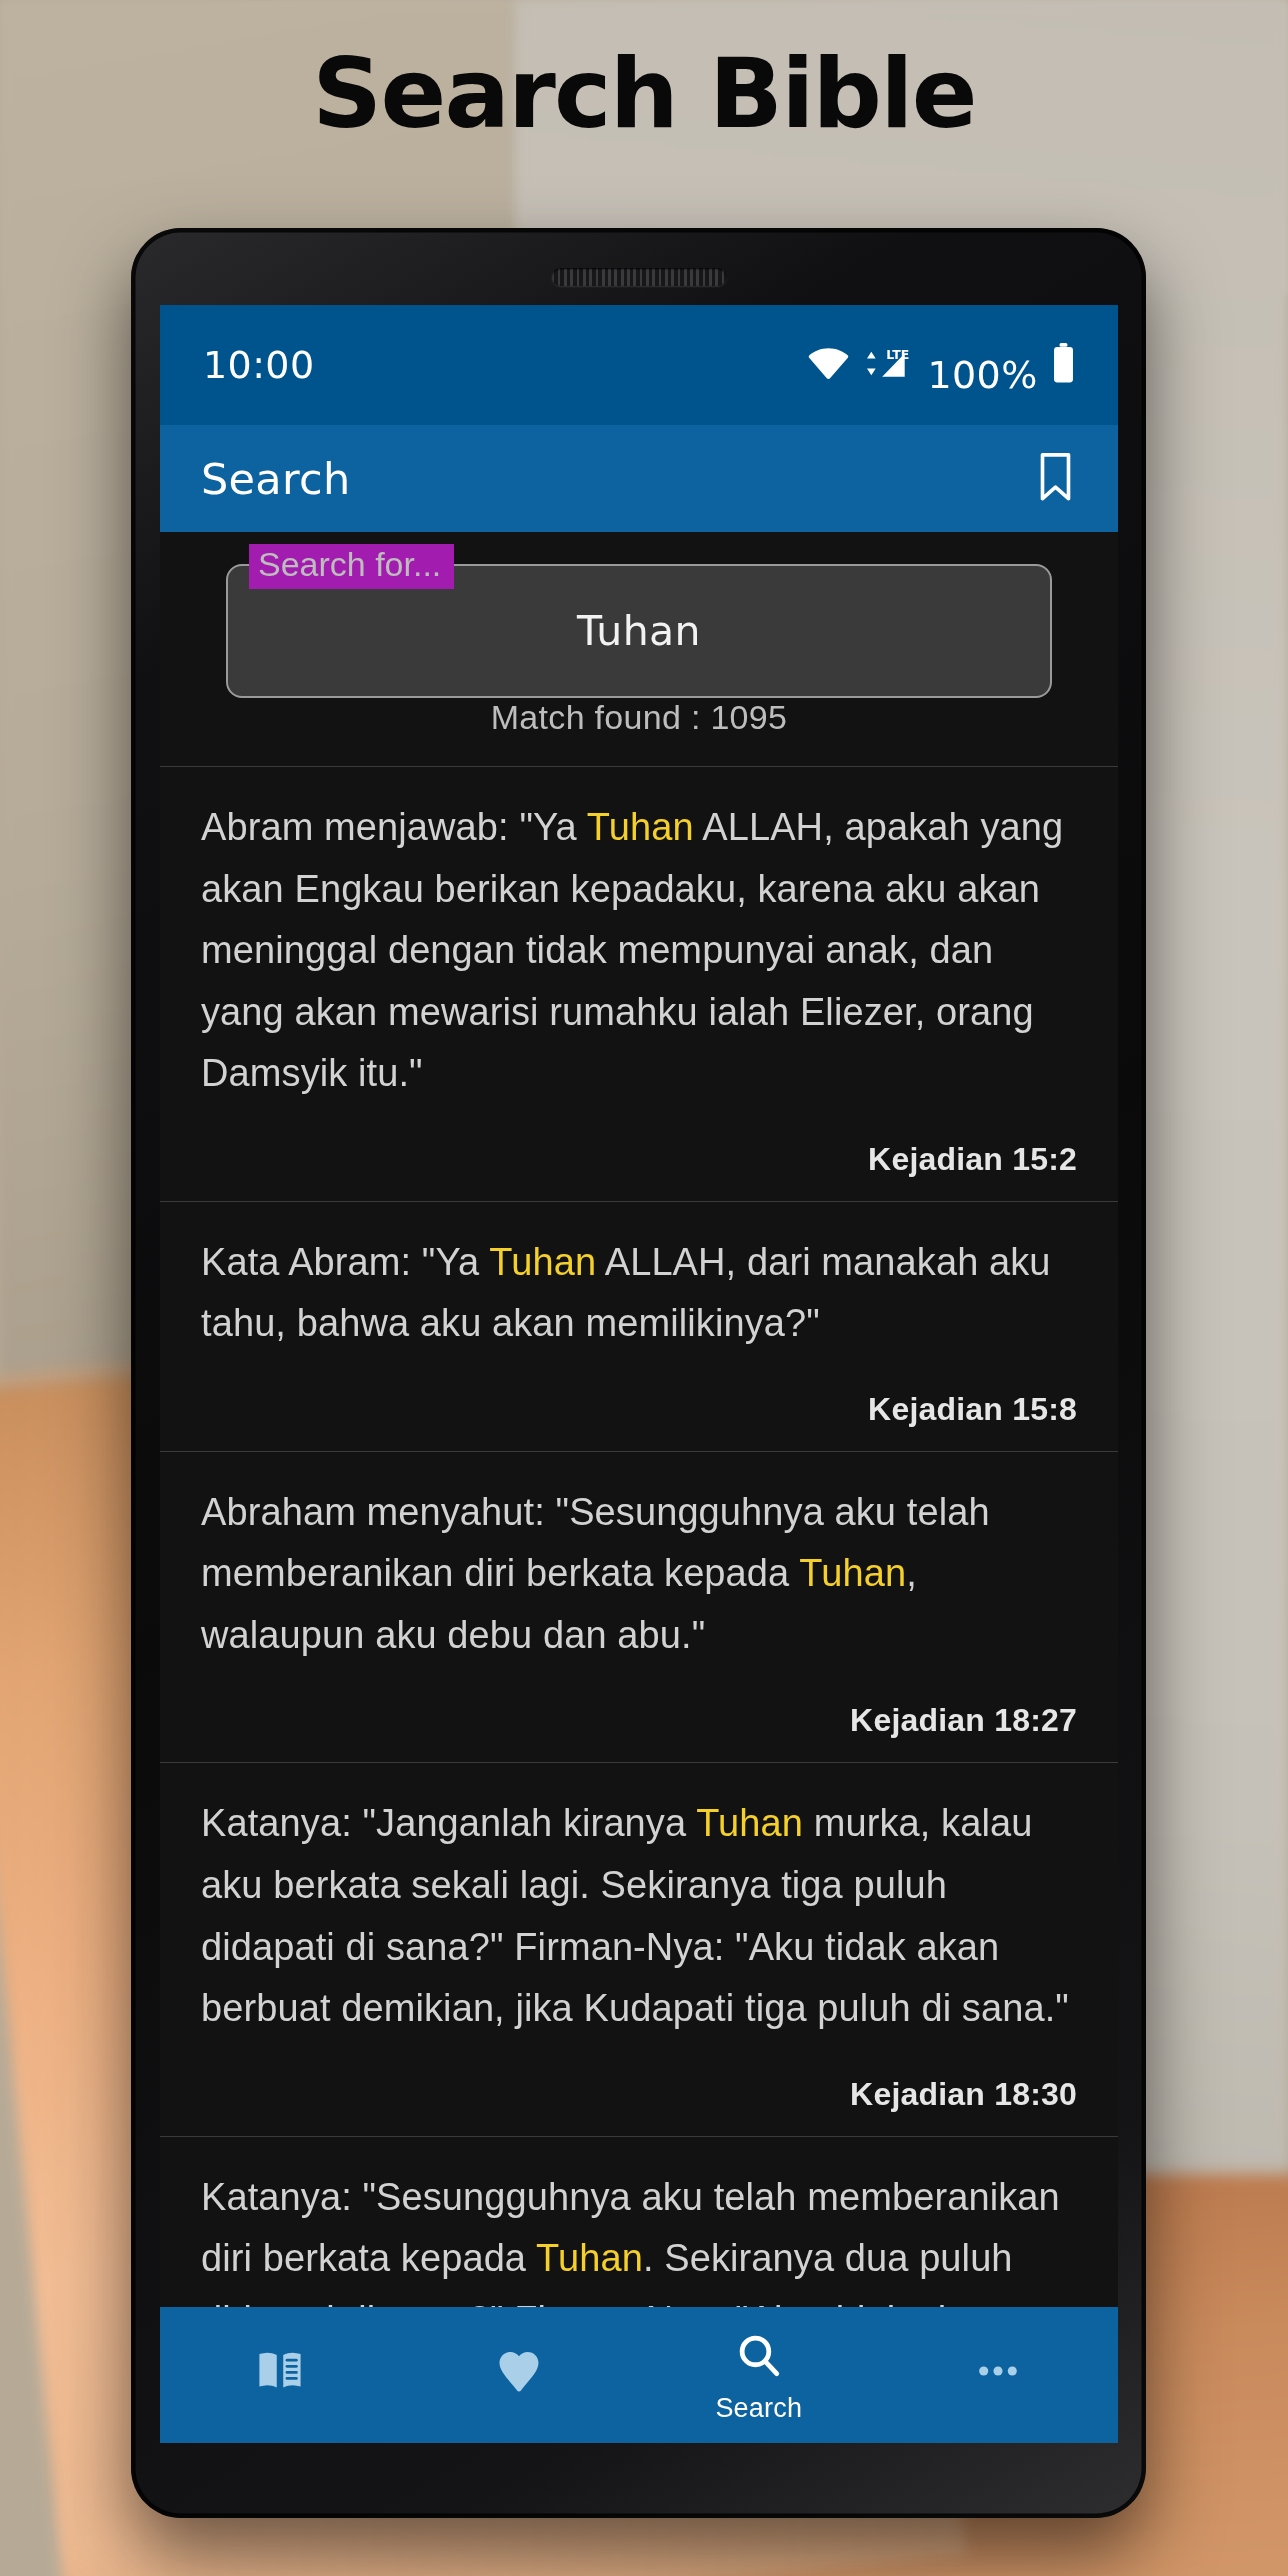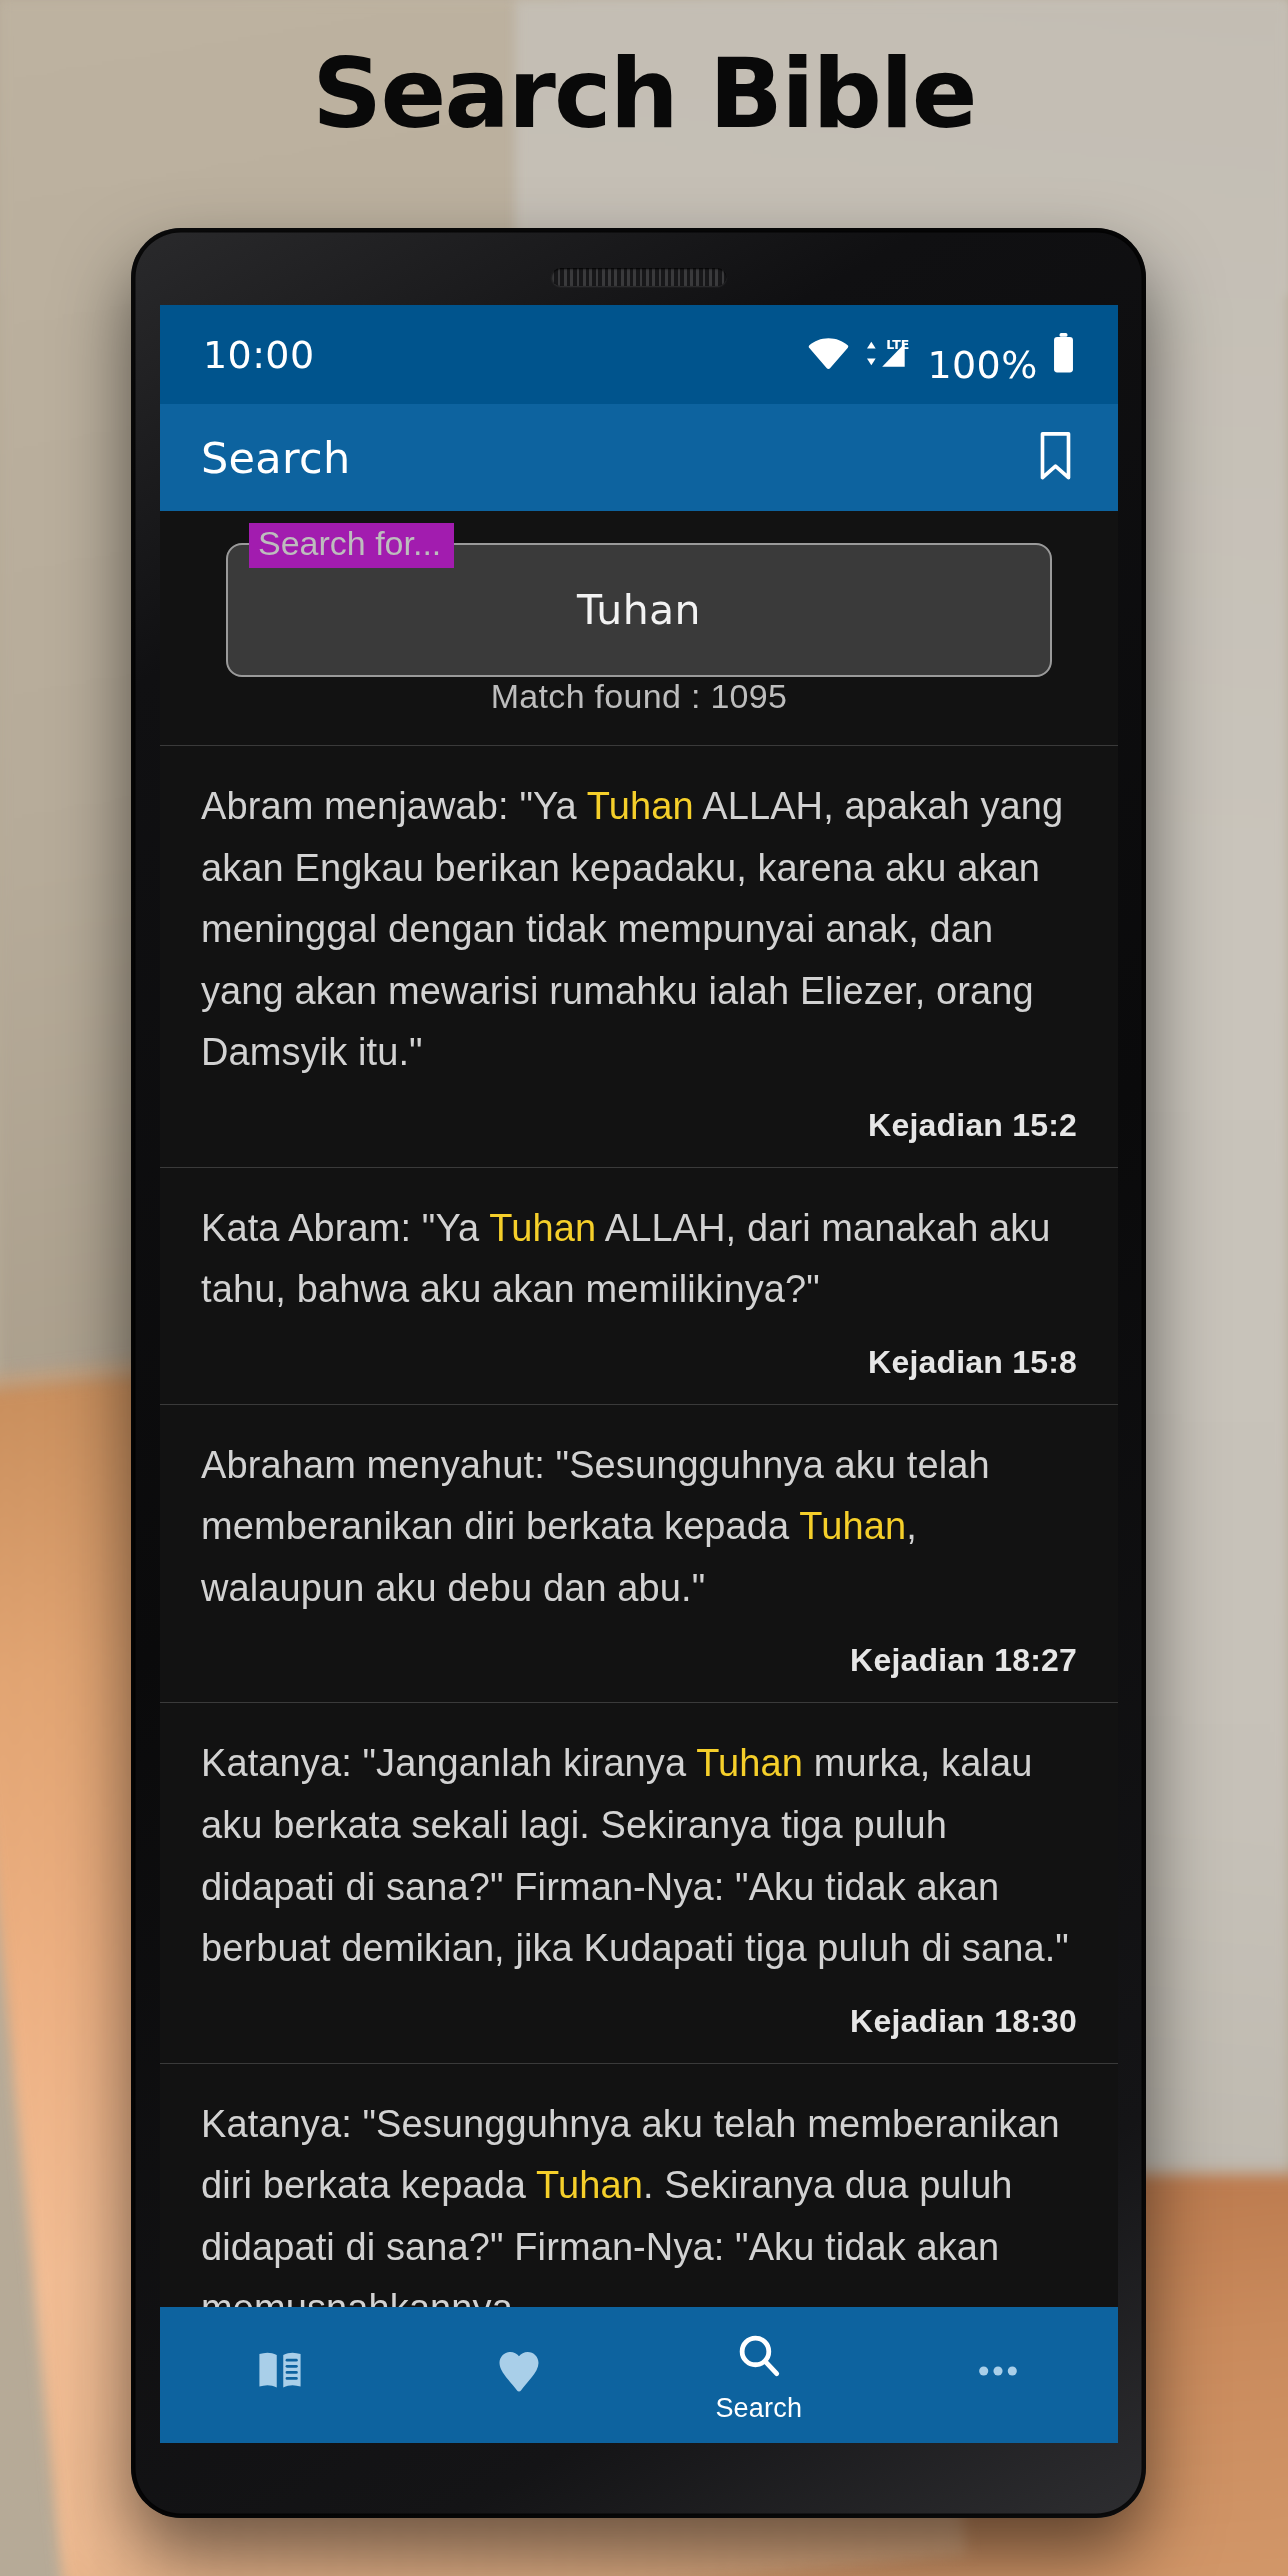--- a/index.html
+++ b/index.html
@@ -86,21 +86,21 @@
   #screen {
     position:absolute;
     left:29px; top:77px;
     width:958px; height:2138px;
     background:#0b0b0b;
     overflow:hidden;
   }
 
   
   #status-bar{
-    height:99px; background:#00548d;
+    height:120px; background:#00548d;
     display:flex; align-items:center; justify-content:space-between;
     padding:0 43px;
     color:#ffffff;
   }
   #status-time{ font-size:38px; font-weight:400; letter-spacing:0.4px; }
   #status-right{ display:flex; align-items:center; gap:14.3px; }
   #battery-pct{ font-size:38px; letter-spacing:0.4px;margin-top:20px; }
 
   
   #app-bar{
@@ -154,21 +154,21 @@
   .result-item:first-child{ border-top:1.8px solid #3a3a3a; }
   .verse-text{
     color:#d2d2d2;
     font-size:38px;
     line-height:1.62;
     letter-spacing:0.1px;
     font-family:"Liberation Sans", sans-serif;
   }
   .verse-text .hl{ color:#f5cf2a; }
   .verse-ref{
-    margin-top:23px;
+    margin-top:36px;
     text-align:right;
     color:#e6e6e6;
     font-size:32px;
     font-weight:bold;
     letter-spacing:0.2px;
     font-family:"Liberation Sans", sans-serif;
   }
 
   
   #bottom-nav{

